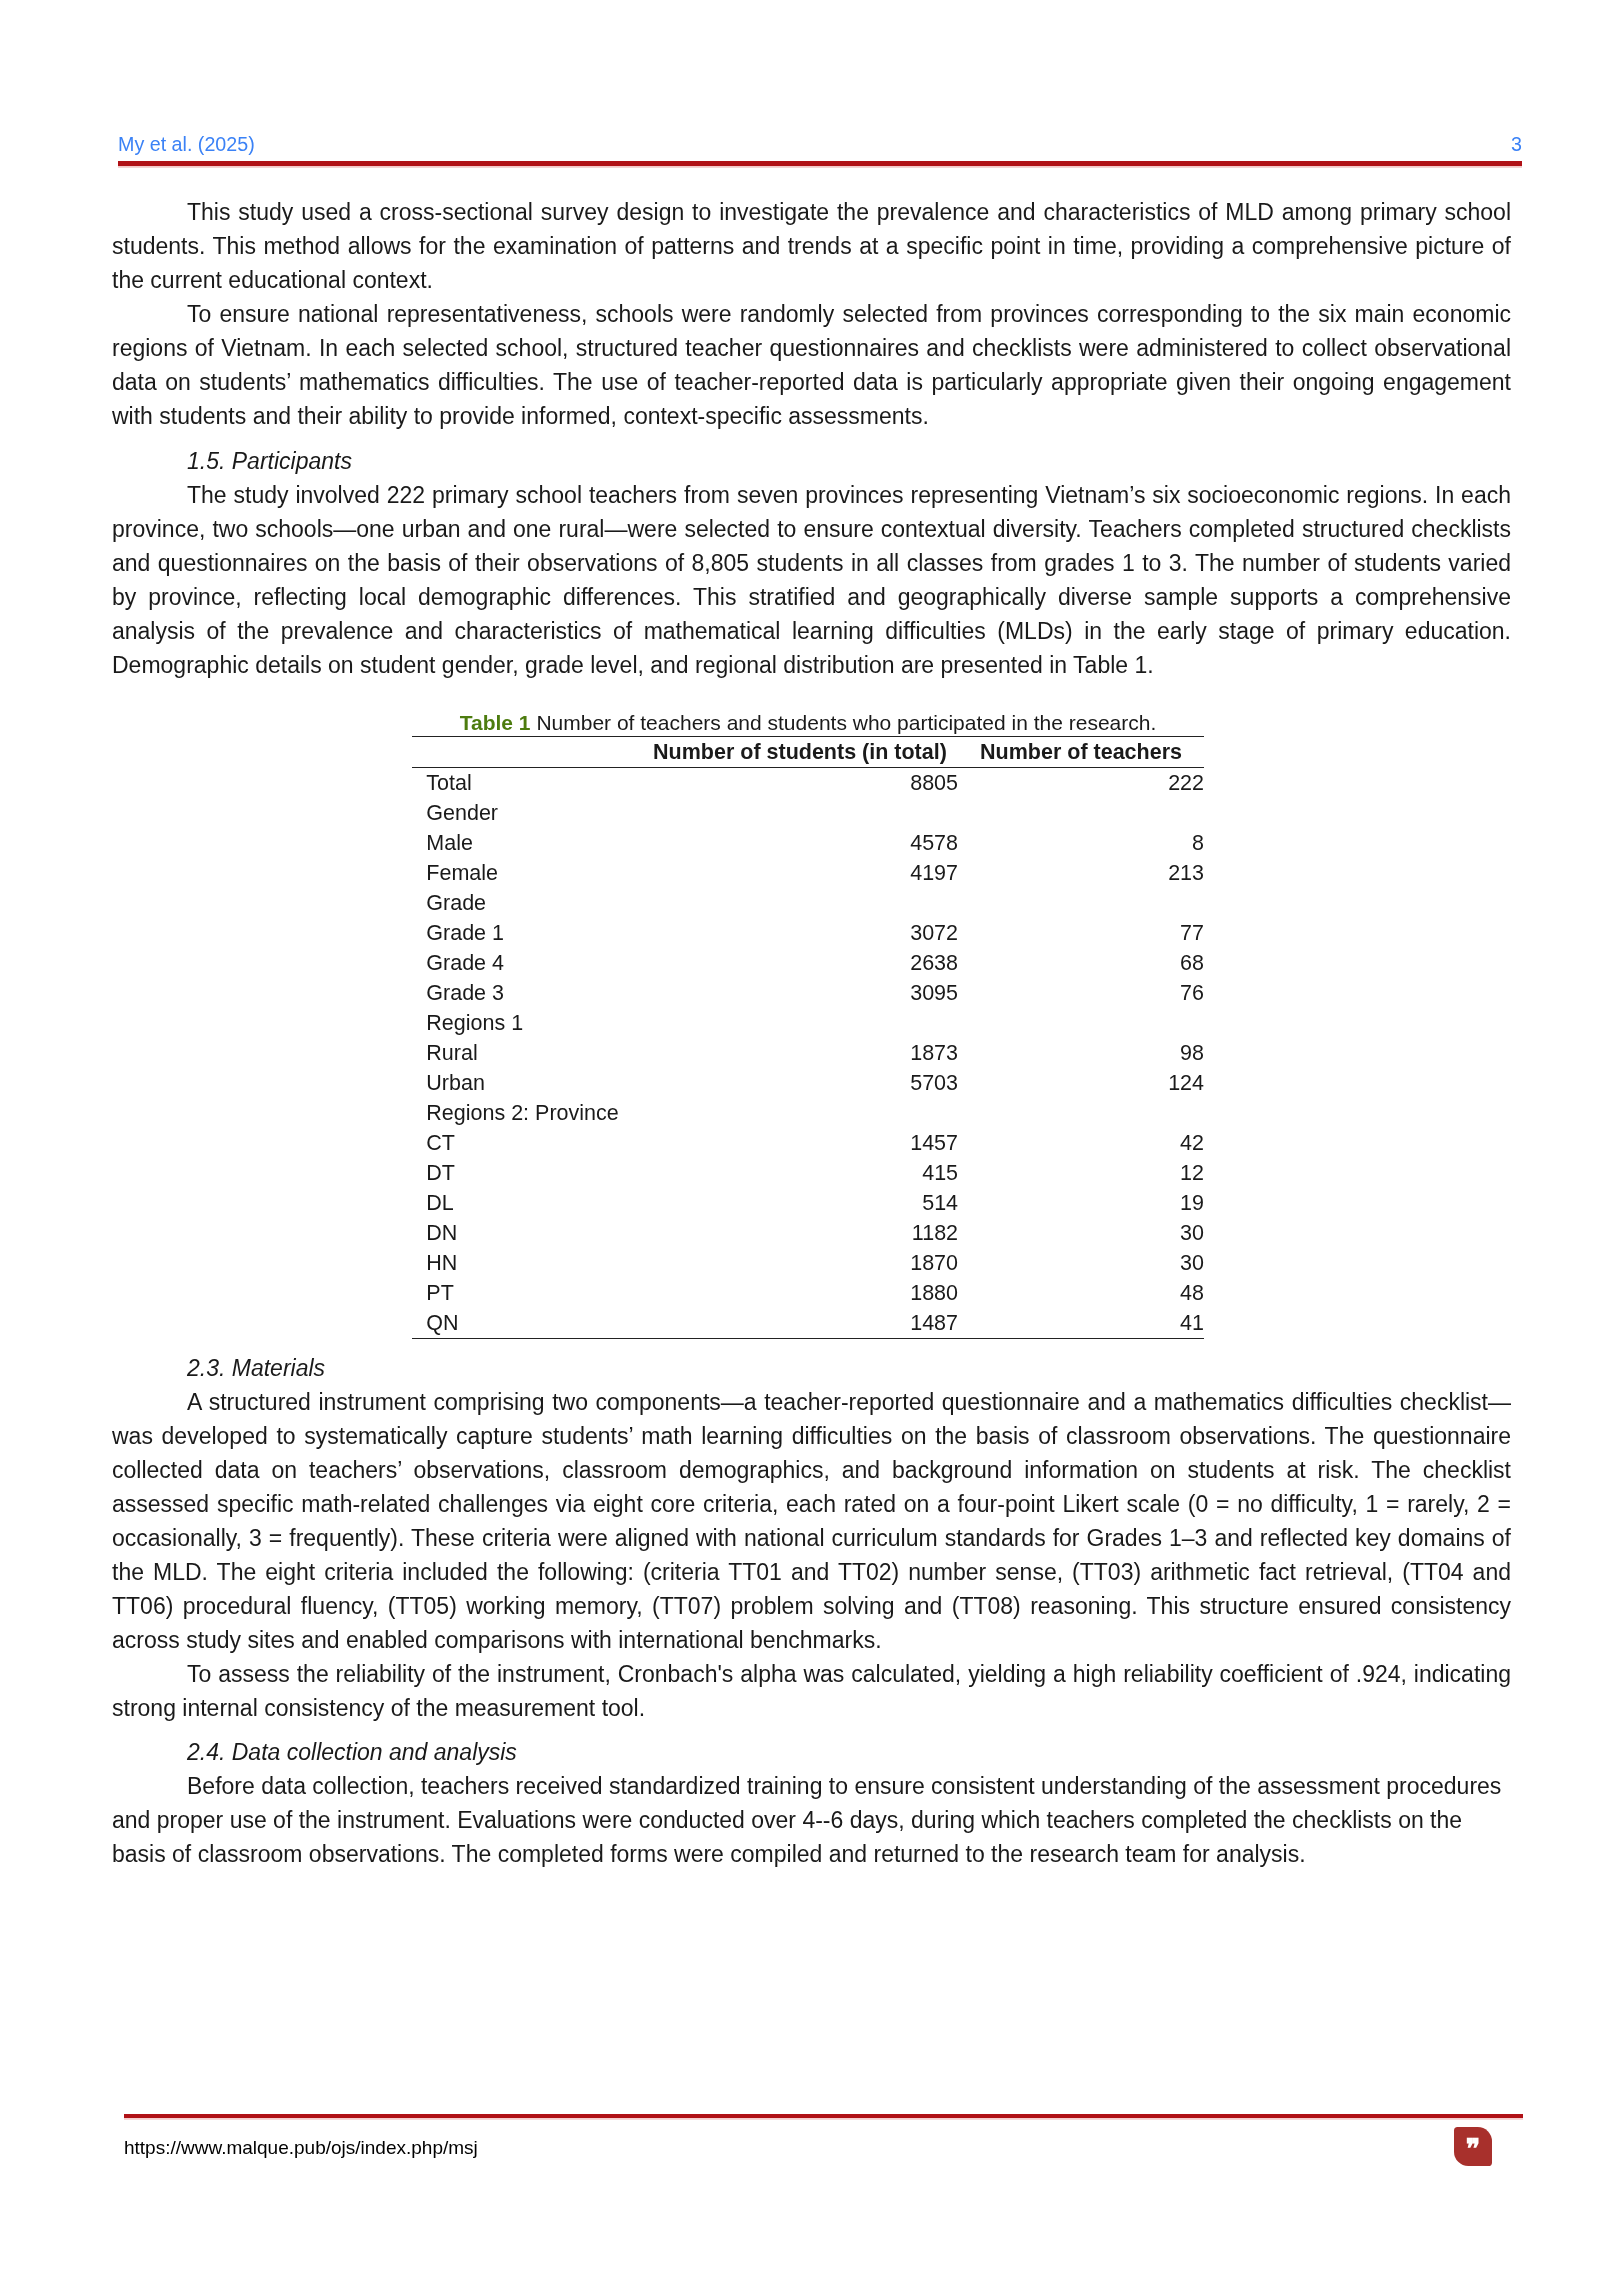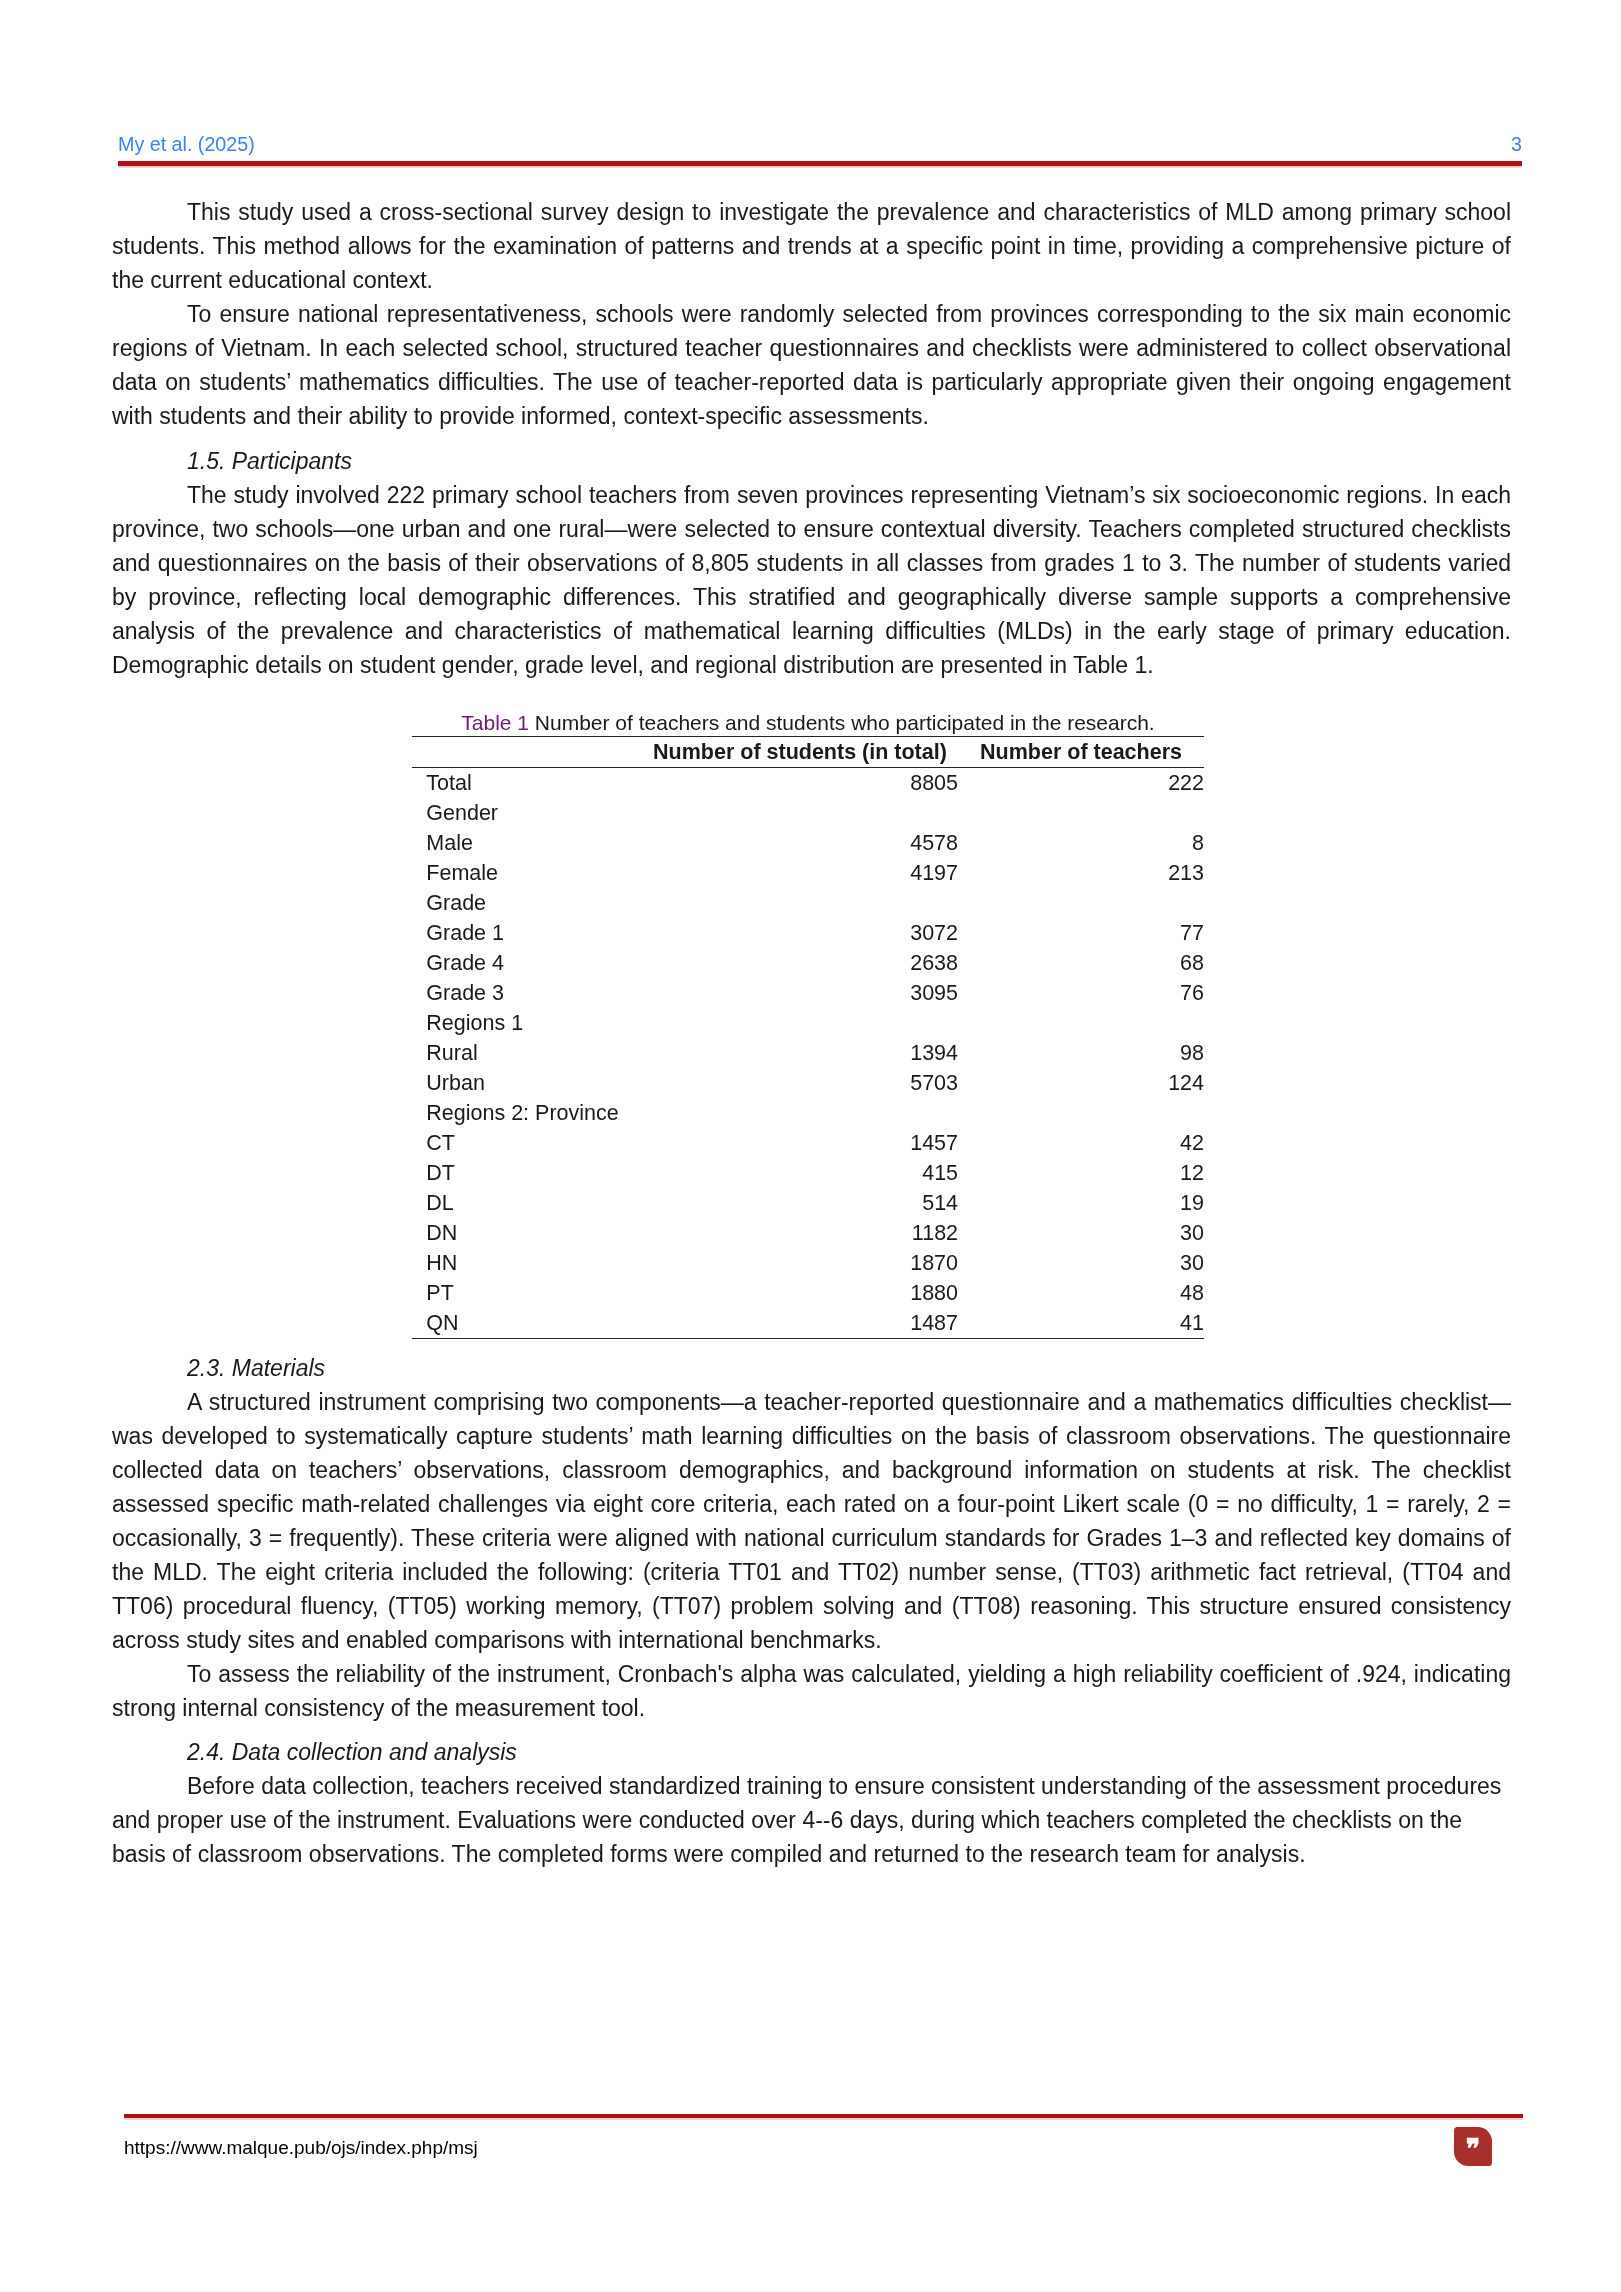--- a/index.html
+++ b/index.html
@@ -20,21 +20,21 @@
     font-size: 23px; line-height: 34px; text-align: justify;
   }
   .content p { margin: 0; text-indent: 75px; }
   .content p.last-left { text-align: left; }
   .section-heading {
     font-style: italic; margin: 10.7px 0 18px 0; text-indent: 0;
   }
   .gap-after { margin-bottom: 10.7px !important; }
   .table-wrap { width: 792px; margin: 27px 0 0 300px; font-size: 21.5px; line-height: 30px; }
   .table-caption { text-align: center; font-size: 21px; line-height: 27px; }
-  .table-caption .label { color: #701a75; font-weight: normal; }
+  .table-caption .label { color: #4d7c0f; font-weight: bold; }
   table { width: 100%; border-collapse: collapse; }
   thead tr { border-top: 1.8px solid #222; border-bottom: 1.8px solid #222; }
   tbody tr:last-child { border-bottom: 1.8px solid #222; }
   th { font-weight: bold; text-align: center; padding: 0; }
   td { padding: 0; }
   td.label-cell { padding-left: 14.3px; width: 219px; }
   td.num { text-align: right; }
   col.c1 { width: 219px; } col.c2 { width: 322px; } col.c3 { width: 250px; }
   .footer-rule {
     position: absolute; left: 124px; top: 2114px; width: 1399px; height: 3.6px;
@@ -124,21 +124,21 @@
             <td class="num">3095</td>
             <td class="num">76</td>
           </tr>
         <tr>
             <td class="label-cell">Regions 1</td>
             <td class="num"></td>
             <td class="num"></td>
           </tr>
         <tr>
             <td class="label-cell">Rural</td>
-            <td class="num">1394</td>
+            <td class="num">1873</td>
             <td class="num">98</td>
           </tr>
         <tr>
             <td class="label-cell">Urban</td>
             <td class="num">5703</td>
             <td class="num">124</td>
           </tr>
         <tr>
             <td class="label-cell">Regions 2: Province</td>
             <td class="num"></td>

